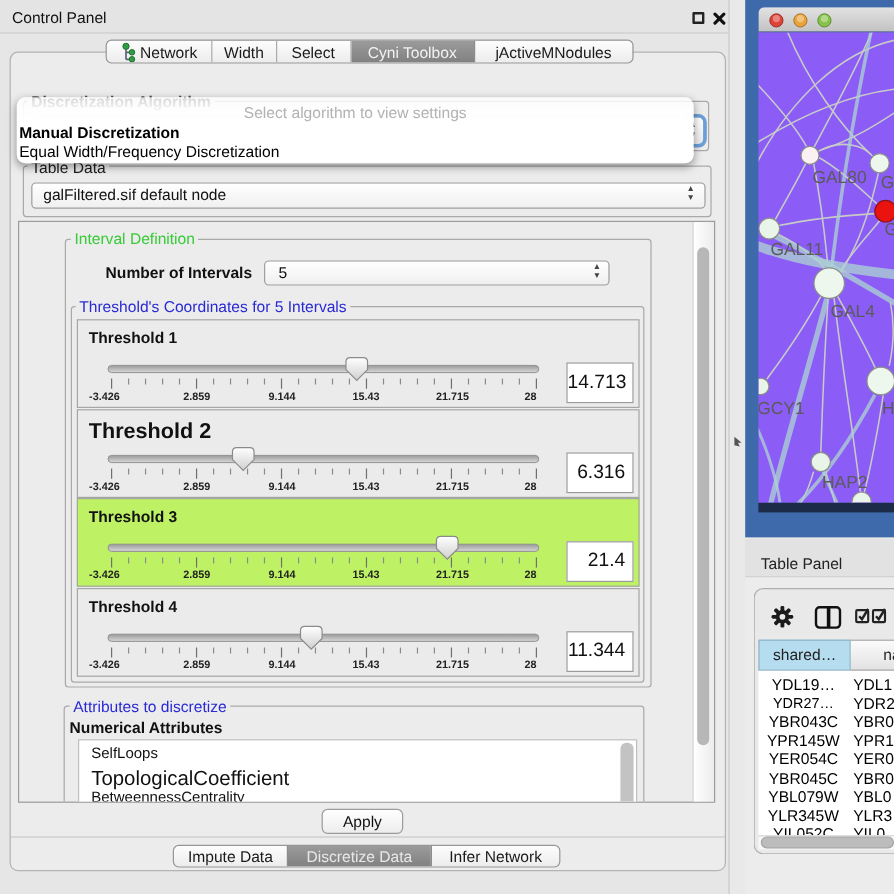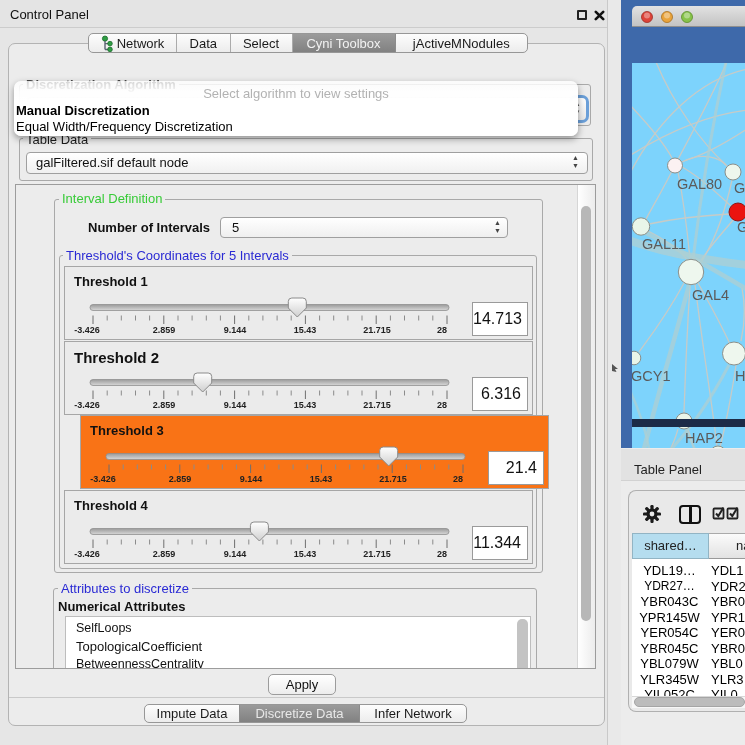--- a/index.html
+++ b/index.html
@@ -25,21 +25,21 @@
 
 <div class="abs" style="left:88px;top:33px;width:440px;height:20px;border:1px solid #979797;border-radius:5px;background:linear-gradient(#fdfdfd,#ececec);display:flex;overflow:hidden;">
   <div style="width:88px;border-right:1px solid #ababab;display:flex;align-items:center;justify-content:center;font-size:13px;color:#1a1a1a;">
     <svg width="12" height="17" viewBox="0 0 12 17" style="margin-right:4px;">
           <circle cx="4" cy="3.6" r="2.6" fill="#2f9e44" stroke="#1d6b2d" stroke-width="0.8"></circle>
           <path d="M4 6 V14.5 M4 8.6 H8.6 M4 14.5 H8.6" stroke="#5a6372" stroke-width="1.4" fill="none"></path>
           <circle cx="9" cy="8.6" r="2.3" fill="#2f9e44" stroke="#1d6b2d" stroke-width="0.8"></circle>
           <circle cx="9" cy="14.4" r="2.3" fill="#2f9e44" stroke="#1d6b2d" stroke-width="0.8"></circle>
         </svg>
     Network</div>
-  <div style="width:53.5px;border-right:1px solid #ababab;display:flex;align-items:center;justify-content:center;font-size:13px;color:#1a1a1a;">Data</div>
+  <div style="width:53.5px;border-right:1px solid #ababab;display:flex;align-items:center;justify-content:center;font-size:13px;color:#1a1a1a;">Width</div>
   <div style="width:62px;border-right:1px solid #ababab;display:flex;align-items:center;justify-content:center;font-size:13px;color:#1a1a1a;">Select</div>
   <div style="width:103px;border-right:1px solid #8c8c8c;display:flex;align-items:center;justify-content:center;font-size:13px;color:#f2f2f2;background:linear-gradient(#9b9b9b,#818181);">Cyni Toolbox</div>
   <div style="flex:1;display:flex;align-items:center;justify-content:center;font-size:13px;color:#1a1a1a;">jActiveMNodules</div>
 </div>
 
 <div class="abs" style="left:19px;top:84px;width:572px;height:42px;border:1px solid #a9a9a9;border-radius:3px;"></div>
 <div class="abs" style="left:23px;top:77px;padding:0 3px;background:#ececec;font-size:13px;font-weight:bold;color:#4a4a4a;">Discretization Algorithm</div>
 
 <div class="abs" style="left:27px;top:97px;width:560px;height:24px;background:#fff;border:1px solid #a3a3a3;border-radius:4px;"></div>
 <div class="abs" style="left:569px;top:95px;width:20px;height:28px;border:3px solid #6b9fd8;border-radius:7px;background:linear-gradient(#fff,#e9e9e9);"></div>
@@ -114,21 +114,21 @@
     <div class="abs" style="left:2px;top:58px;width:40px;text-align:center;font-size:9px;font-weight:bold;color:#222;">-3.426</div>
         <div class="abs" style="left:79px;top:58px;width:40px;text-align:center;font-size:9px;font-weight:bold;color:#222;">2.859</div>
         <div class="abs" style="left:150px;top:58px;width:40px;text-align:center;font-size:9px;font-weight:bold;color:#222;">9.144</div>
         <div class="abs" style="left:220px;top:58px;width:40px;text-align:center;font-size:9px;font-weight:bold;color:#222;">15.43</div>
         <div class="abs" style="left:292px;top:58px;width:40px;text-align:center;font-size:9px;font-weight:bold;color:#222;">21.715</div>
         <div class="abs" style="left:357px;top:58px;width:40px;text-align:center;font-size:9px;font-weight:bold;color:#222;">28</div>
     <div class="abs" style="left:407px;top:35px;width:56px;height:34px;background:#fff;border:1px solid #9a9a9a;font-size:16px;color:#111;text-align:right;line-height:31px;padding-right:6px;">14.713</div>
   </div>
 
   <div class="abs" style="left:48px;top:156px;width:469px;height:74px;border:1px solid #a6a6a6;background:#ebebeb;">
-    <div class="abs" style="left:9px;top:7px;font-size:15px;font-weight:bold;color:#111;">Threshold 2</div>
+    <div class="abs" style="left:9px;top:7px;font-size:18px;font-weight:bold;color:#111;">Threshold 2</div>
     <svg class="abs" style="left:0;top:0;" width="400" height="74" viewBox="0 0 400 74">
       <rect x="25" y="37.5" width="359" height="6" rx="3" fill="url(#trk340)" stroke="#8f8f8f" stroke-width="0.8"></rect>
       <defs>
             <linearGradient id="trk340" x1="0" y1="0" x2="0" y2="1">
               <stop offset="0" stop-color="#9a9a9a"></stop>
               <stop offset="1" stop-color="#d8d8d8"></stop>
             </linearGradient>
           </defs>
       <line x1="28.0" y1="48.5" x2="28.0" y2="57.0" stroke="#6f6f6f" stroke-width="1"></line>
           <line x1="42.2" y1="48.5" x2="42.2" y2="53.5" stroke="#8b8b8b" stroke-width="1"></line>
@@ -166,21 +166,21 @@
     </svg>
     <div class="abs" style="left:2px;top:58px;width:40px;text-align:center;font-size:9px;font-weight:bold;color:#222;">-3.426</div>
         <div class="abs" style="left:79px;top:58px;width:40px;text-align:center;font-size:9px;font-weight:bold;color:#222;">2.859</div>
         <div class="abs" style="left:150px;top:58px;width:40px;text-align:center;font-size:9px;font-weight:bold;color:#222;">9.144</div>
         <div class="abs" style="left:220px;top:58px;width:40px;text-align:center;font-size:9px;font-weight:bold;color:#222;">15.43</div>
         <div class="abs" style="left:292px;top:58px;width:40px;text-align:center;font-size:9px;font-weight:bold;color:#222;">21.715</div>
         <div class="abs" style="left:357px;top:58px;width:40px;text-align:center;font-size:9px;font-weight:bold;color:#222;">28</div>
     <div class="abs" style="left:407px;top:35px;width:56px;height:34px;background:#fff;border:1px solid #9a9a9a;font-size:16px;color:#111;text-align:right;line-height:31px;padding-right:6px;">6.316</div>
   </div>
 
-  <div class="abs" style="left:64px;top:230px;width:469px;height:74px;border:1px solid #a6a6a6;background:#f97316;">
+  <div class="abs" style="left:48px;top:230px;width:469px;height:74px;border:1px solid #a6a6a6;background:#bef264;">
     <div class="abs" style="left:9px;top:7px;font-size:13px;font-weight:bold;color:#111;">Threshold 3</div>
     <svg class="abs" style="left:0;top:0;" width="400" height="74" viewBox="0 0 400 74">
       <rect x="25" y="37.5" width="359" height="6" rx="3" fill="url(#trk414)" stroke="#8f8f8f" stroke-width="0.8"></rect>
       <defs>
             <linearGradient id="trk414" x1="0" y1="0" x2="0" y2="1">
               <stop offset="0" stop-color="#9a9a9a"></stop>
               <stop offset="1" stop-color="#d8d8d8"></stop>
             </linearGradient>
           </defs>
       <line x1="28.0" y1="48.5" x2="28.0" y2="57.0" stroke="#6f6f6f" stroke-width="1"></line>
@@ -277,21 +277,21 @@
         <div class="abs" style="left:292px;top:58px;width:40px;text-align:center;font-size:9px;font-weight:bold;color:#222;">21.715</div>
         <div class="abs" style="left:357px;top:58px;width:40px;text-align:center;font-size:9px;font-weight:bold;color:#222;">28</div>
     <div class="abs" style="left:407px;top:35px;width:56px;height:34px;background:#fff;border:1px solid #9a9a9a;font-size:16px;color:#111;text-align:right;line-height:31px;padding-right:6px;">11.344</div>
   </div>
 
   <div class="abs" style="left:37px;top:403px;width:484px;height:120px;border:1px solid #a9a9a9;border-radius:3px;"></div>
   <div class="abs" style="left:42px;top:396px;padding:0 3px;background:#ececec;font-size:13px;color:#2a2ad4;">Attributes to discretize</div>
   <div class="abs" style="left:42px;top:414px;font-size:13px;font-weight:bold;color:#111;">Numerical Attributes</div>
   <div class="abs" style="left:49px;top:431px;width:466px;height:90px;background:#ffffff;border:1px solid #bdbdbd;"></div>
   <div class="abs" style="left:60px;top:436px;font-size:12.5px;color:#111;">SelfLoops</div>
-  <div class="abs" style="left:60px;top:454px;font-size:13px;color:#111;">TopologicalCoefficient</div>
+  <div class="abs" style="left:60px;top:454px;font-size:17px;color:#111;">TopologicalCoefficient</div>
   <div class="abs" style="left:60px;top:472px;font-size:12.5px;color:#111;">BetweennessCentrality</div>
   <div class="abs" style="left:501px;top:434px;width:11px;height:80px;background:#c3c3c3;border-radius:5px;"></div>
 </div>
 
 <div class="abs" style="left:268px;top:674px;width:68px;height:21px;background:linear-gradient(#ffffff,#ededed);border:1px solid #9c9c9c;border-radius:5px;text-align:center;font-size:13px;color:#111;line-height:19px;">Apply</div>
 <div class="abs" style="left:9px;top:697px;width:595px;height:1px;background:#c9c9c9;"></div>
 
 <div class="abs" style="left:144px;top:704px;width:323px;height:19px;border:1px solid #979797;border-radius:5px;background:linear-gradient(#fdfdfd,#ececec);display:flex;overflow:hidden;">
   <div style="width:95px;border-right:1px solid #8c8c8c;display:flex;align-items:center;justify-content:center;font-size:13px;color:#1a1a1a;text-align:center;">Impute Data</div>
   <div style="width:120px;border-right:1px solid #8c8c8c;display:flex;align-items:center;justify-content:center;font-size:13px;color:#e8e8e8;background:linear-gradient(#9b9b9b,#818181);">Discretize Data</div>
@@ -312,21 +312,21 @@
 
 <div class="abs" style="left:632px;top:6px;width:113px;height:21px;background:linear-gradient(#e2e2e2,#c3c3c3);border-radius:5px 0 0 0;border-bottom:1px solid #8f8f8f;"></div>
 <svg class="abs" style="left:632px;top:6px;" width="113" height="21">
   <circle cx="15" cy="11" r="5.5" fill="#dd4338" stroke="#9c2c24" stroke-width="0.8"></circle>
   <circle cx="15" cy="9.5" r="3" fill="rgba(255,255,255,0.35)"></circle>
   <circle cx="35" cy="11" r="5.5" fill="#e9a33b" stroke="#a76f1e" stroke-width="0.8"></circle>
   <circle cx="35" cy="9.5" r="3" fill="rgba(255,255,255,0.35)"></circle>
   <circle cx="55" cy="11" r="5.5" fill="#87c34a" stroke="#5a8c2a" stroke-width="0.8"></circle>
   <circle cx="55" cy="9.5" r="3" fill="rgba(255,255,255,0.35)"></circle>
 </svg>
-<div class="abs" style="left:632px;top:27px;width:113px;height:392px;background:#7dd3fc;overflow:hidden;margin-top:36px;">
+<div class="abs" style="left:632px;top:27px;width:113px;height:392px;background:#8b5cf6;overflow:hidden;">
 <svg width="113" height="392" viewBox="0 0 113 392">
   <g fill="none" stroke="#c7cbc7" stroke-width="1.3">
     <path d="M-6,118 C25,55 70,15 116,6"></path>
     <path d="M-4,40 C15,60 33,82 40,95"></path>
     <path d="M43,102 C60,70 82,30 97,-6"></path>
     <path d="M43,102 C32,125 18,148 13,158"></path>
     <path d="M46,109 C52,140 56,175 58,196"></path>
     <path d="M50,104 C70,115 90,135 99,143"></path>
     <path d="M50,99 C70,88 88,95 95,103"></path>
     <path d="M17,161 C45,155 80,152 97,151"></path>

